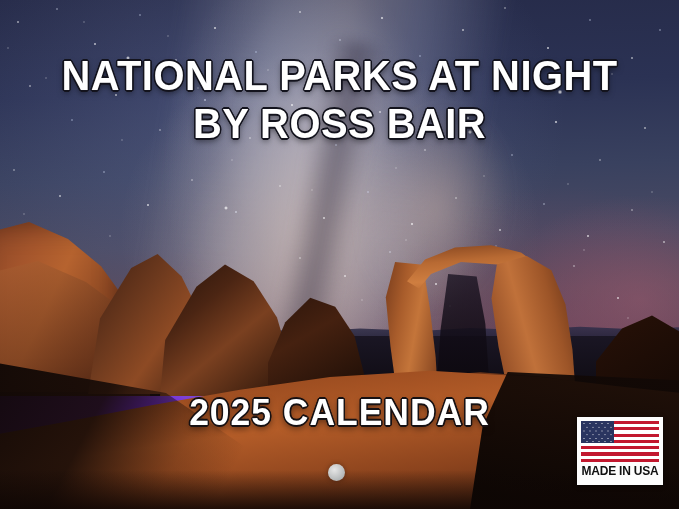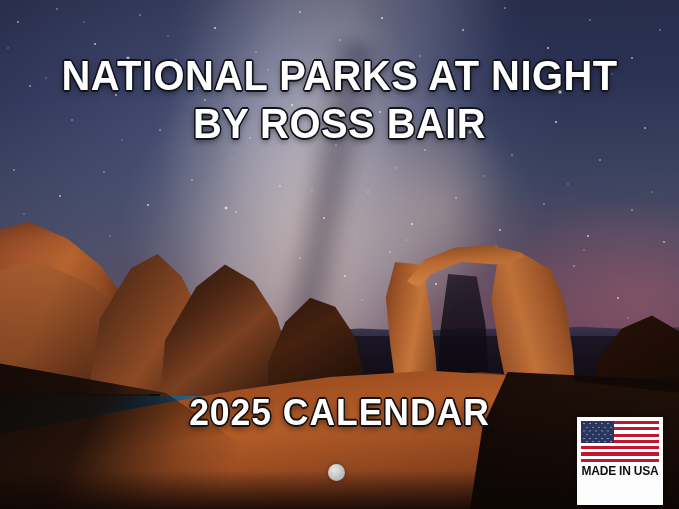--- a/index.html
+++ b/index.html
@@ -2,21 +2,21 @@
 <html><head>
 <meta charset="utf-8">
 <style>
   html,body{margin:0;padding:0;background:#000;}
   body{font-family:"Liberation Sans",sans-serif;}
 
   .cover{
     position:relative;
     width:679px;height:509px;
     overflow:hidden;
-    background:#0c4a6e;
+    background:#6d28d9;
   }
 
   
   .sky{
     position:absolute;left:0;top:0;width:679px;height:360px;
     background:
       radial-gradient(ellipse 200px 150px at 640px 300px, rgba(150,90,110,.55), rgba(150,90,110,0) 70%),
       radial-gradient(ellipse 260px 200px at 560px 330px, rgba(120,70,95,.5), rgba(120,70,95,0) 72%),
       radial-gradient(ellipse 300px 260px at 330px 230px, rgba(205,175,165,.42), rgba(205,175,165,0) 70%),
       radial-gradient(ellipse 190px 300px at 300px 170px, rgba(190,190,205,.30), rgba(190,190,205,0) 72%),
@@ -301,21 +301,21 @@
       1.6px 0 0 #171113, -1.6px 0 0 #171113,
       0 1.6px 0 #171113, 0 -1.6px 0 #171113,
       1.2px 1.2px 0 #171113, -1.2px 1.2px 0 #171113,
       1.2px -1.2px 0 #171113, -1.2px -1.2px 0 #171113,
       0 3px 8px rgba(0,0,0,.6);
     pointer-events:none;
   }
 
   
   .badge{
-    position:absolute;left:577px;top:417px;width:86px;height:88px;
+    position:absolute;left:577px;top:417px;width:86px;height:68px;
     background:#fdfdfd;
     padding:4px 4px 2px 4px;
     box-sizing:border-box;
     box-shadow:0 1px 4px rgba(0,0,0,.55);
   }
   .flag{
     position:relative;width:78px;height:41px;overflow:hidden;background:#fff;
   }
   .stripes{
     position:absolute;left:0;top:0;width:78px;height:41px;

